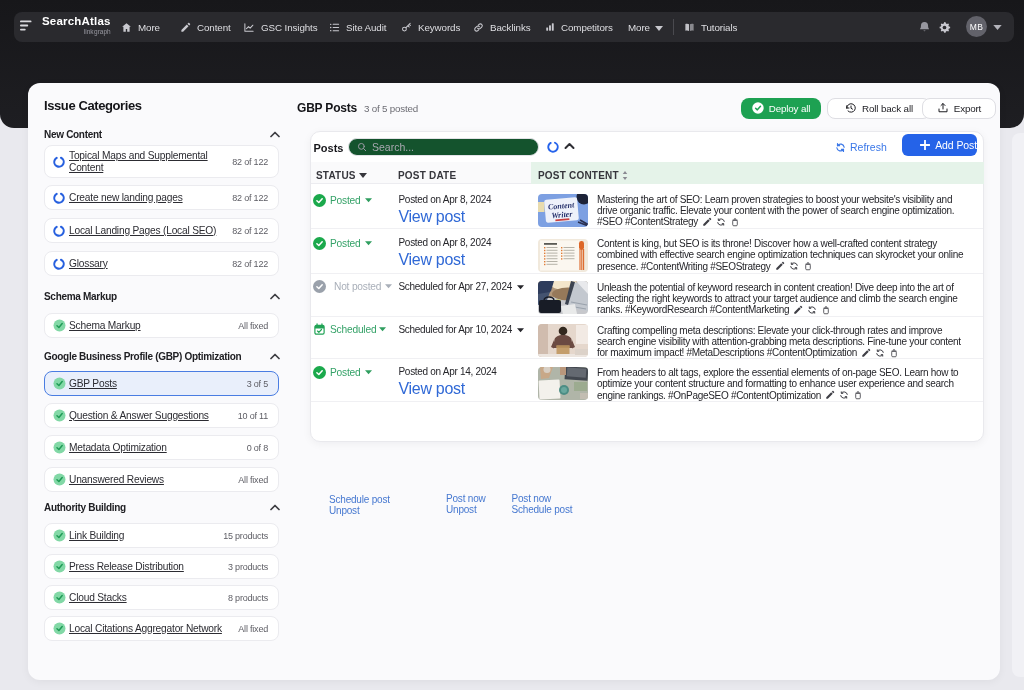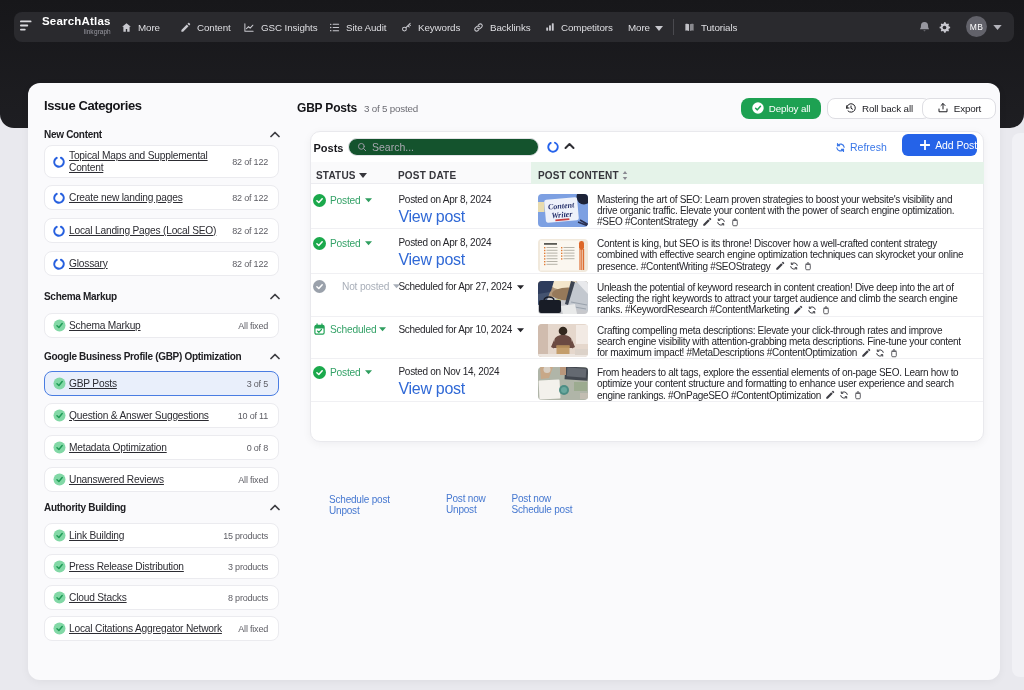--- a/index.html
+++ b/index.html
@@ -407,21 +407,21 @@
       <path d="M9.5 4.5h5"></path>
       <path d="M6 7.5h12"></path>
       <rect x="6.5" y="7.5" width="11" height="13.5" rx="2.5"></rect>
     </svg></div>
 
 <div class="abs" style="left:313px;top:280px;display:flex;align-items:center;color:#a9afb9">
   <svg width="13" height="13" viewBox="0 0 13 13">
       <circle cx="6.5" cy="6.5" r="6.5" fill="#9aa1ab"></circle>
       <path d="M3.9 6.7 5.8 8.5 9.2 4.7" fill="none" stroke="#fff" stroke-width="1.5" stroke-linecap="round" stroke-linejoin="round"></path>
     </svg>
-  <span class="stat" style="position:static;margin-left:16px">Not posted</span>
+  <span class="stat" style="position:static;margin-left:8px">Not posted</span>
   <svg style="margin-left:4px" width="7" height="4.5" viewBox="0 0 10 6" fill="#a9afb9">
       <path d="M0 0h10L5 6z"></path>
     </svg>
 </div>
 <div class="date" style="left:398.5px;top:280.5px">Scheduled for Apr 27, 2024 <svg style="margin-left:3px" width="7" height="4.5" viewBox="0 0 10 6" fill="#26262b">
       <path d="M0 0h10L5 6z"></path>
     </svg></div>
 <div class="thumb" style="top:281px"><svg width="50" height="33" viewBox="0 0 50 33">
       <rect width="50" height="33" fill="#c7c8cc"></rect>
       <rect x="0" y="0" width="50" height="16" fill="#b1977a"></rect>
@@ -494,21 +494,21 @@
 <div class="abs" style="left:313px;top:366px;display:flex;align-items:center;color:#35a268">
   <svg width="13" height="13" viewBox="0 0 13 13">
       <circle cx="6.5" cy="6.5" r="6.5" fill="#1ba94c"></circle>
       <path d="M3.9 6.7 5.8 8.5 9.2 4.7" fill="none" stroke="#fff" stroke-width="1.5" stroke-linecap="round" stroke-linejoin="round"></path>
     </svg>
   <span class="stat" style="position:static;margin-left:4px">Posted</span>
   <svg style="margin-left:4px" width="7" height="4.5" viewBox="0 0 10 6" fill="#2f9e5f">
       <path d="M0 0h10L5 6z"></path>
     </svg>
 </div>
-<div class="date" style="left:398.5px;top:366px">Posted on Nov 14, 2024</div>
+<div class="date" style="left:398.5px;top:366px">Posted on Apr 14, 2024</div>
 <div class="vp" style="left:398.5px;top:379.5px">View post</div>
 <div class="thumb" style="top:366.5px"><svg width="50" height="33" viewBox="0 0 50 33">
       <rect width="50" height="33" fill="#b0b5a8"></rect>
       <rect x="27" y="0" width="23" height="13" fill="#42474f" transform="rotate(4 38 6)"></rect>
       <rect x="29" y="1" width="19" height="9" fill="#646971" transform="rotate(4 38 6)"></rect>
       <rect x="1" y="13" width="21" height="19" rx="1" fill="#f3f1ec" transform="rotate(-3 11 22)"></rect>
       <path d="M2 0 L15 0 L11 11 L3 12 Z" fill="#c8a888"></path>
       <circle cx="9" cy="2.5" r="3.5" fill="#d8cfc4"></circle>
       <circle cx="26" cy="23" r="5" fill="#4d8d84"></circle>
       <circle cx="26" cy="23" r="3" fill="#6aa89e"></circle>

